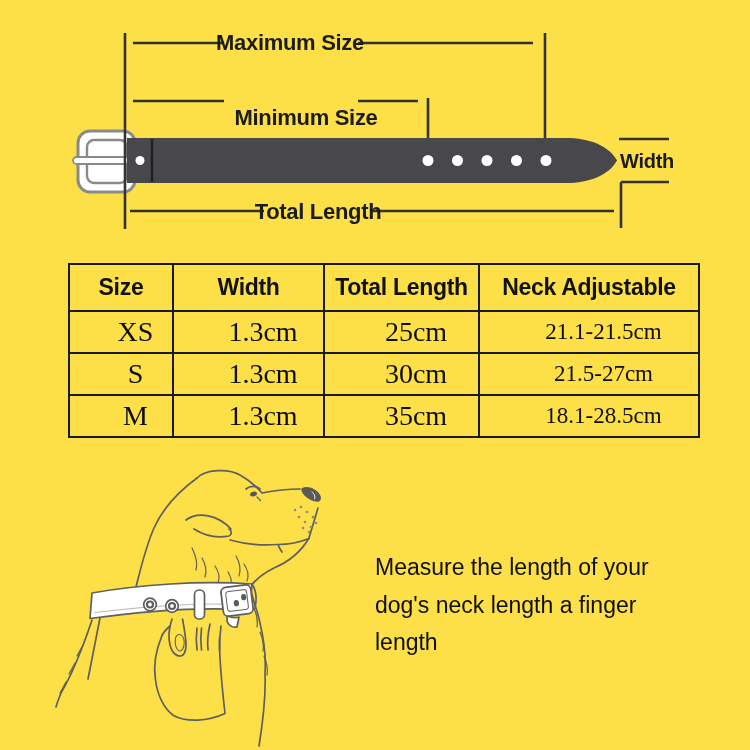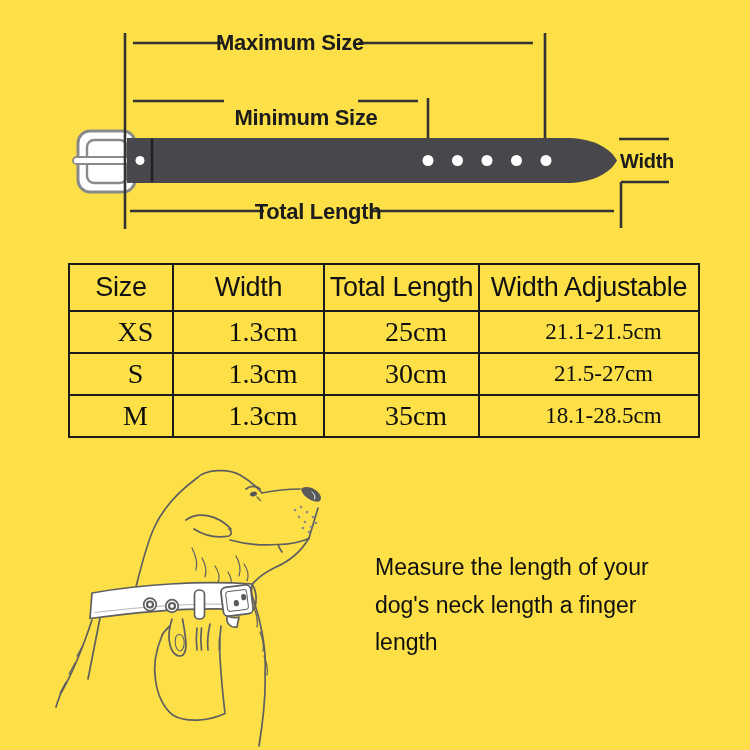--- a/index.html
+++ b/index.html
@@ -21,21 +21,21 @@
   
   .size-table{
     position:absolute;left:68px;top:263px;border-collapse:collapse;table-layout:fixed;
     width:630px;
   }
   .size-table th,.size-table td{
     border:2px solid #1a1a1a;text-align:center;vertical-align:middle;padding:0;
   }
   .size-table th{
     height:45px;font-family:"Liberation Sans","DejaVu Sans",sans-serif;
-    font-weight:normal;font-size:27px;letter-spacing:-0.3px;color:#111;
+    font-weight:bold;font-size:23px;letter-spacing:-0.3px;color:#111;
   }
   .size-table td{
     height:40px;font-family:"Liberation Serif","DejaVu Serif",serif;
     font-size:28px;color:#0d0d0d;padding-left:29px;
   }
   .size-table td.small{font-size:23px;}
   
   .dog-sketch{position:absolute;left:50px;top:460px;}
   
   .instruction{
@@ -89,21 +89,21 @@
         <col style="width:104px">
         <col style="width:151px">
         <col style="width:155px">
         <col style="width:220px">
       </colgroup>
     <tbody>
         <tr>
       <th>Size</th>
       <th>Width</th>
       <th>Total Length</th>
-      <th>Width Adjustable</th>
+      <th>Neck Adjustable</th>
     </tr>
     <tr>
       <td>XS</td>
       <td>1.3cm</td>
       <td>25cm</td>
       <td class="small">21.1-21.5cm</td>
     </tr>
     <tr>
       <td>S</td>
       <td>1.3cm</td>

